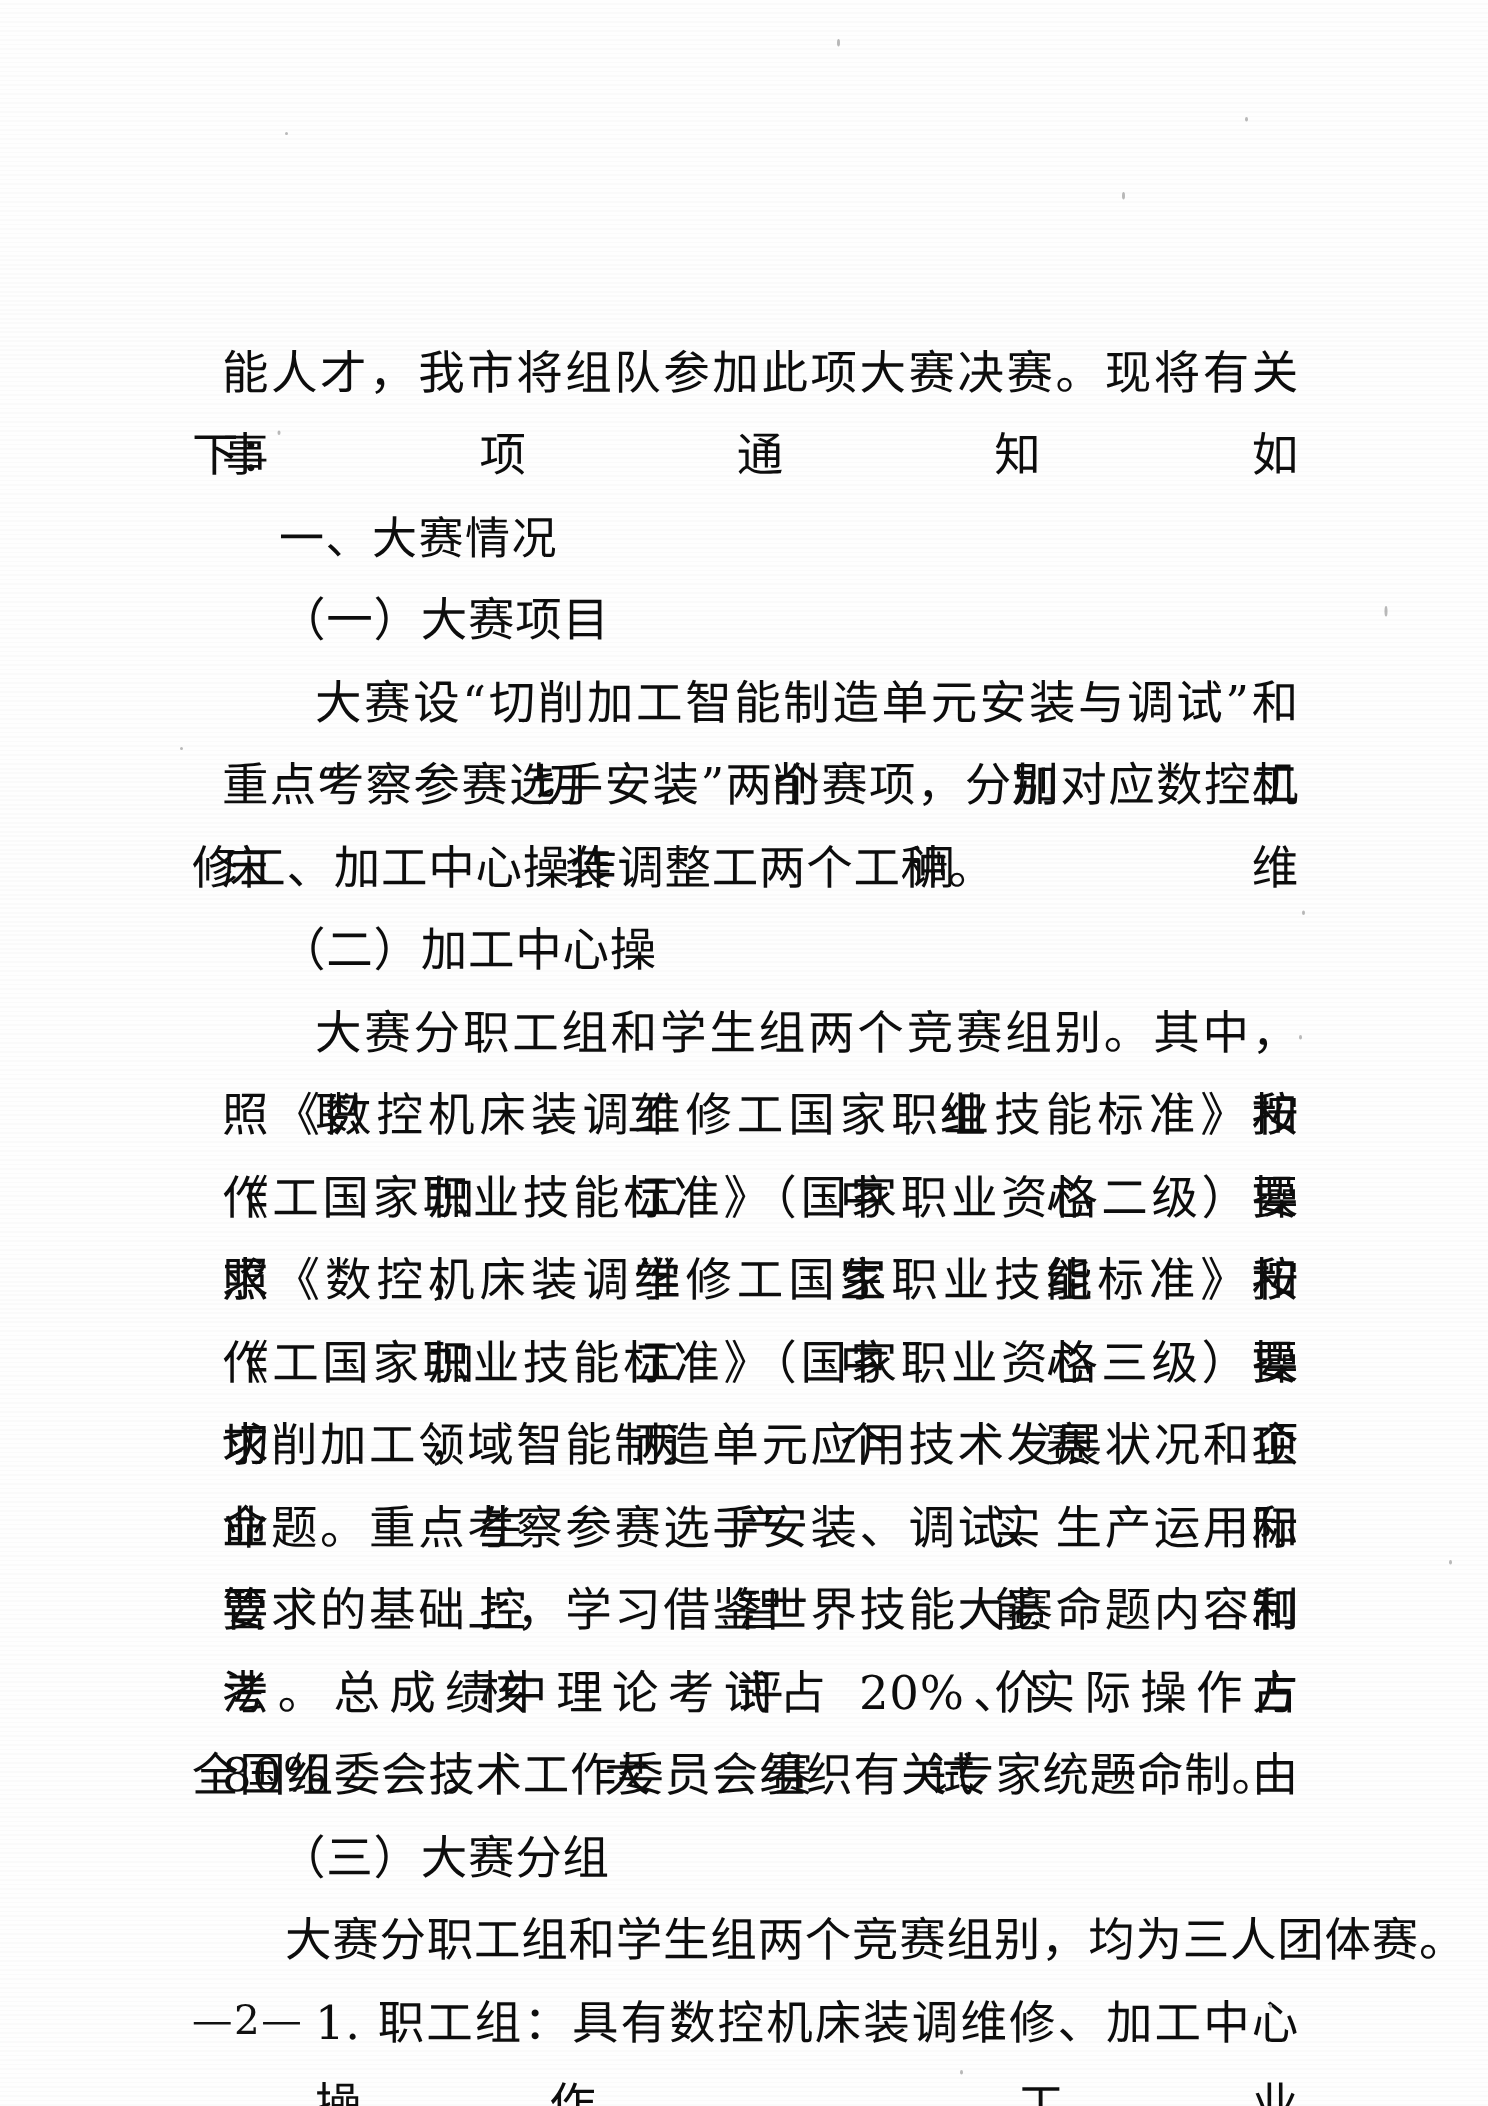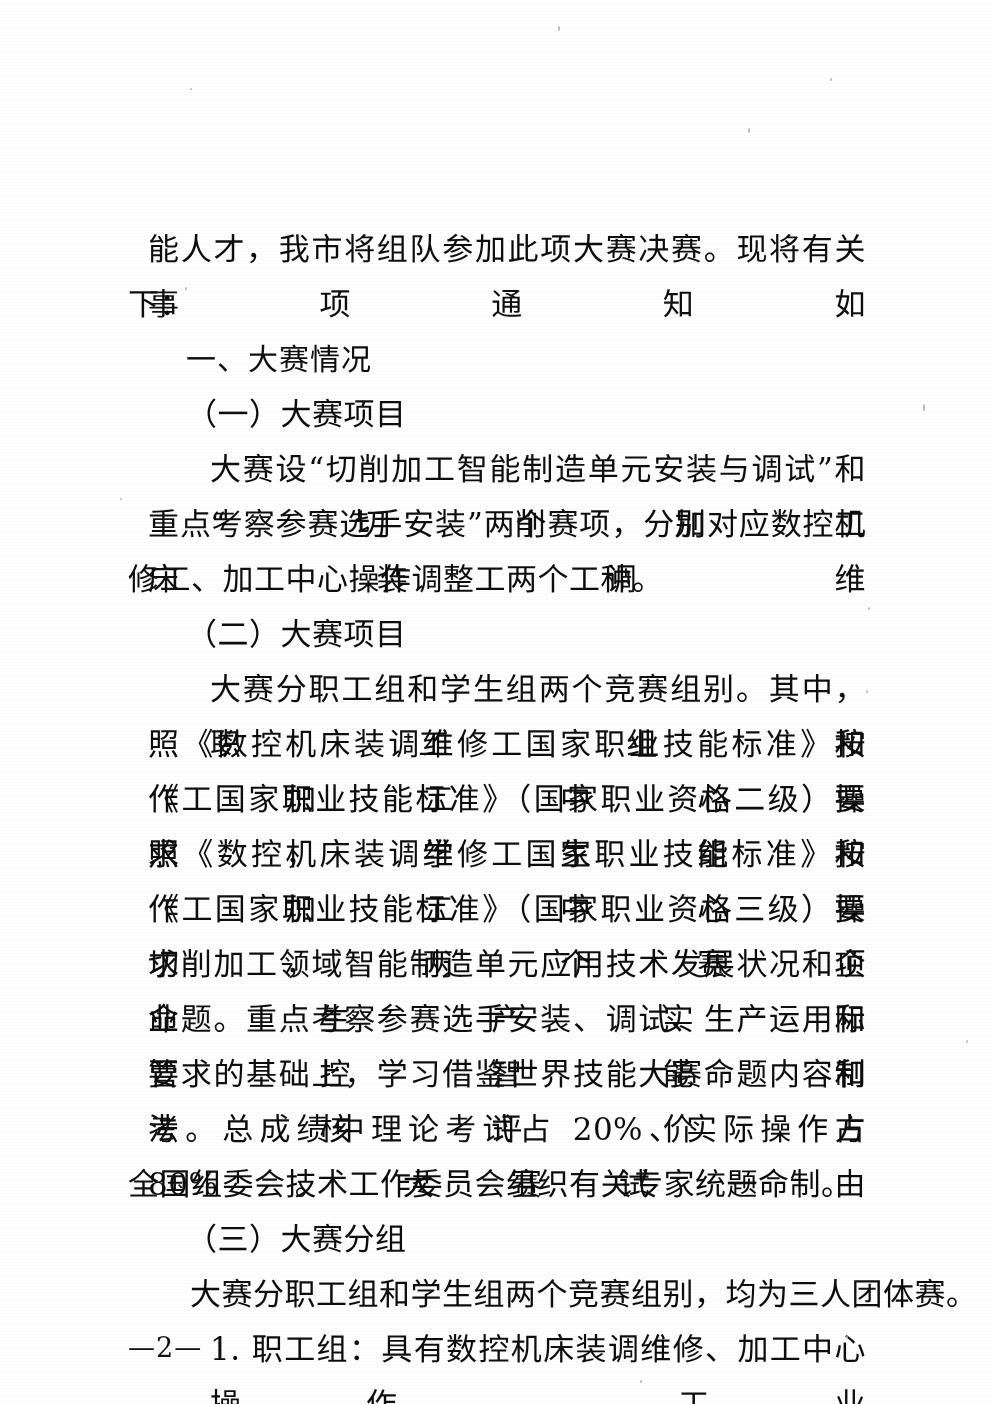--- a/index.html
+++ b/index.html
@@ -120,21 +120,21 @@
   </div>
 
   <div class="text-block">
     <div class="line full">能人才，我市将组队参加此项大赛决赛。现将有关事项通知如</div>
     <div class="line">下：</div>
     <div class="line heading indent-h">一、大赛情况</div>
     <div class="line indent-h">（一）大赛项目</div>
     <div class="line full indent">大赛设“切削加工智能制造单元安装与调试”和“切削加工</div>
     <div class="line full">重点考察参赛选手安装”两个赛项，分别对应数控机床装调维</div>
     <div class="line">修工、加工中心操作调整工两个工种。</div>
-    <div class="line indent-h">（二）大赛项目</div>
+    <div class="line indent-h">（二）加工中心操</div>
     <div class="line full indent">大赛分职工组和学生组两个竞赛组别。其中，职工组按</div>
     <div class="line full">照《数控机床装调维修工国家职业技能标准》和《加工中心操</div>
     <div class="line full">作工国家职业技能标准》（国家职业资格二级）要求，学生组按</div>
     <div class="line full">照《数控机床装调维修工国家职业技能标准》和《加工中心操</div>
     <div class="line full">作工国家职业技能标准》（国家职业资格三级）要求，两个赛项</div>
     <div class="line full">切削加工领域智能制造单元应用技术发展状况和企业生产实际</div>
     <div class="line full">命题。重点考察参赛选手安装、调试、生产运用和管控智能制</div>
     <div class="line full">要求的基础上，学习借鉴世界技能大赛命题内容和考核评价方</div>
     <div class="line full">法。总成绩中理论考试占 20%、实际操作占 80%。大赛试题由</div>
     <div class="line">全国组委会技术工作委员会组织有关专家统一命制。</div>

